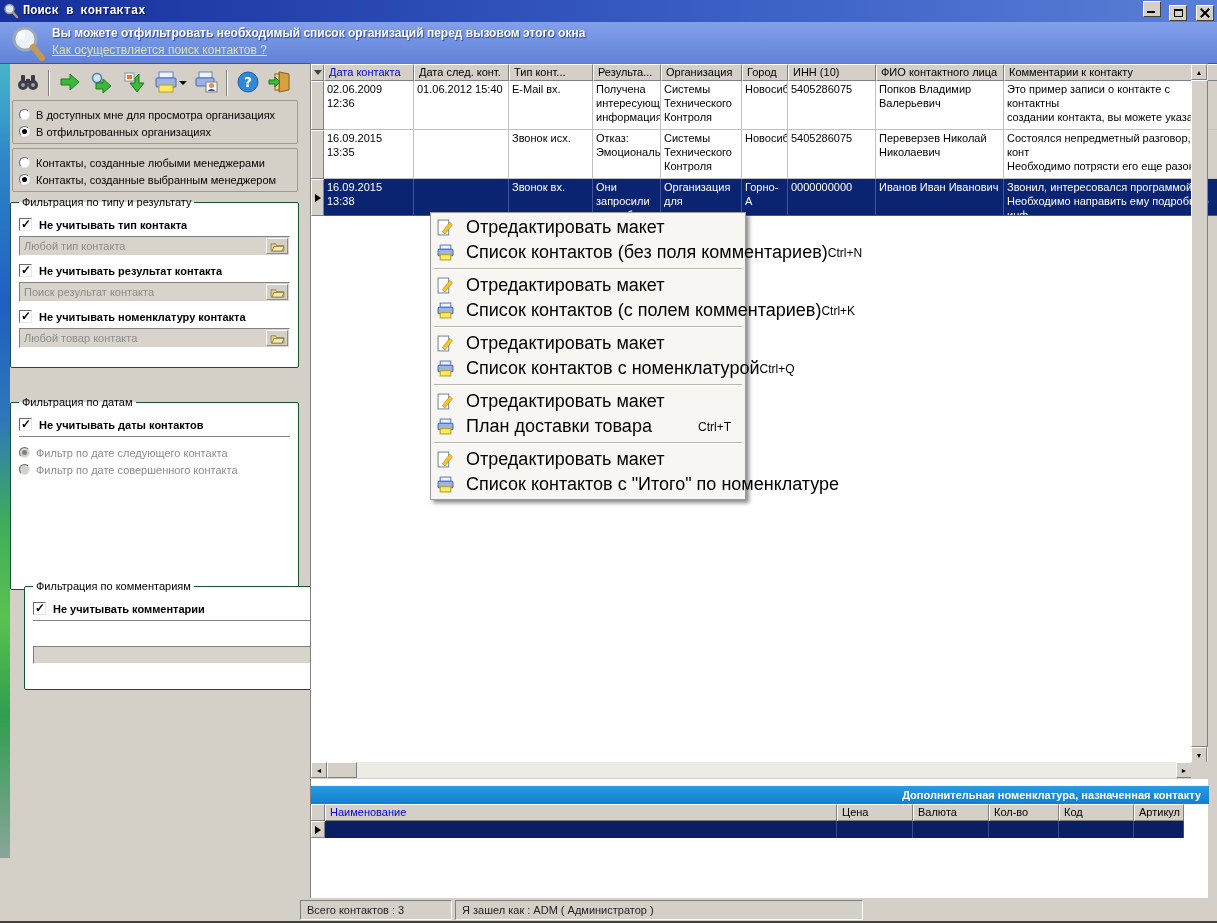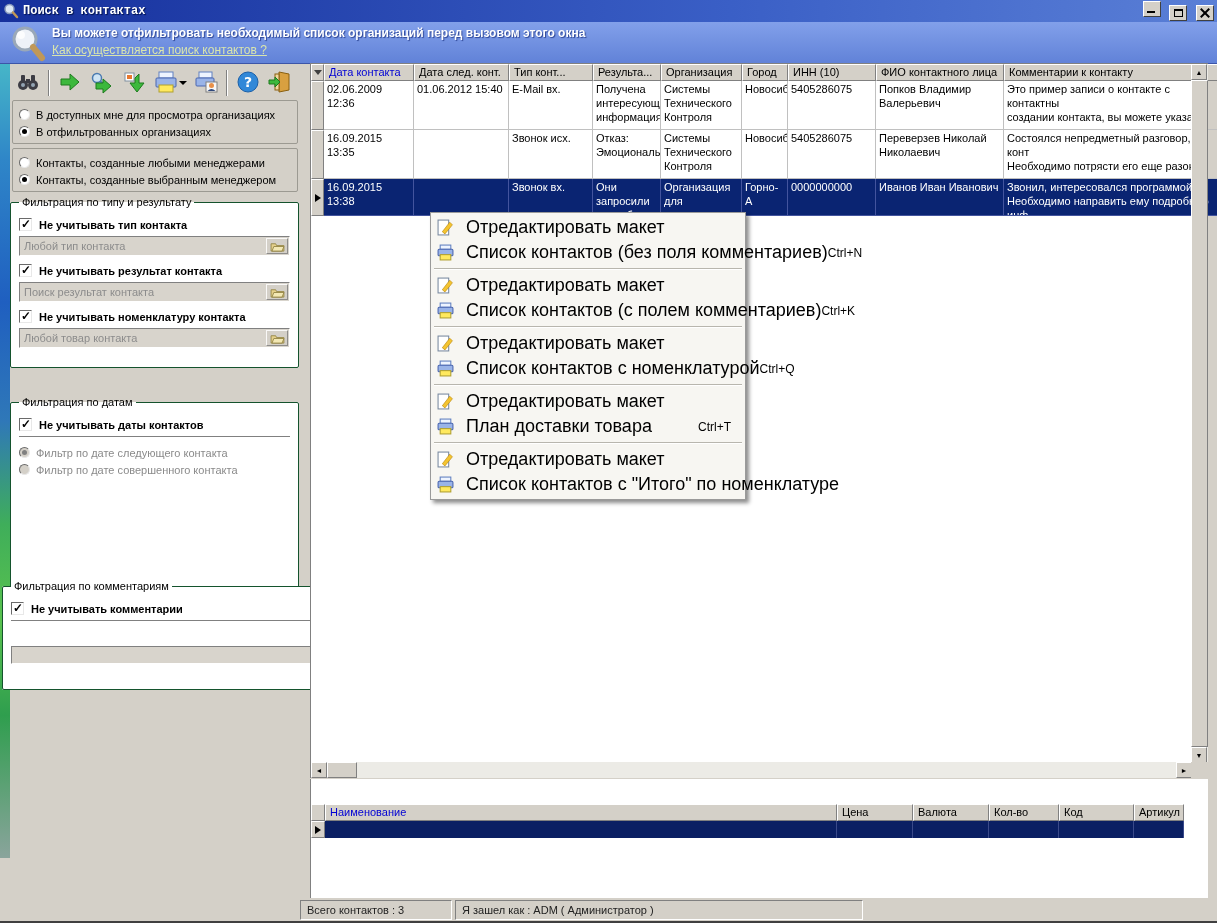--- a/index.html
+++ b/index.html
@@ -289,21 +289,21 @@
   <div class="opt-row">
     <span class="radio disabled checked"></span>
     <span class="opt-label disabled">Фильтр по дате следующего контакта</span>
   </div>
   <div class="opt-row">
     <span class="radio disabled"></span>
     <span class="opt-label disabled">Фильтр по дате совершенного контакта</span>
   </div>
 </fieldset>
 
-<fieldset class="fgroup" style="left:2px; top:580px; width:319px; height:110px;">
+<fieldset class="fgroup" style="left:24px; top:580px; width:319px; height:110px;">
   <legend>Фильтрация по комментариям</legend>
   <div class="chk-row">
     <span class="checkbox">
         <span class="tick">✓</span>
       </span>
     <span class="chk-label">Не учитывать комментарии</span>
   </div>
   <div class="etch"></div>
   <div class="comment-input"></div>
 </fieldset>
@@ -511,20 +511,21 @@
           <rect x="1" y="5" width="14" height="6" rx="1" fill="#9ab4e8" stroke="#4a66b0"></rect>
           <rect x="3" y="10" width="10" height="5" fill="#ffe95e" stroke="#b0a030"></rect>
         </svg>
       </span>
     <span class="mlabel">Список контактов с "Итого" по номенклатуре</span>
     <span class="msc"></span>
   </div>
 </div>
 
 <div class="abs nomen">
+  <div class="nomen-bar">Дополнительная номенклатура, назначенная контакту</div>
   <div class="nomen-hdr">
     <span class="gh" style="width:14px;"></span>
     <span class="gh sorted n0">Наименование</span>
     <span class="gh n1">Цена</span>
     <span class="gh n2">Валюта</span>
     <span class="gh n3">Кол-во</span>
     <span class="gh n4">Код</span>
     <span class="gh n5">Артикул</span>
   </div>
   <div class="nomen-row">

